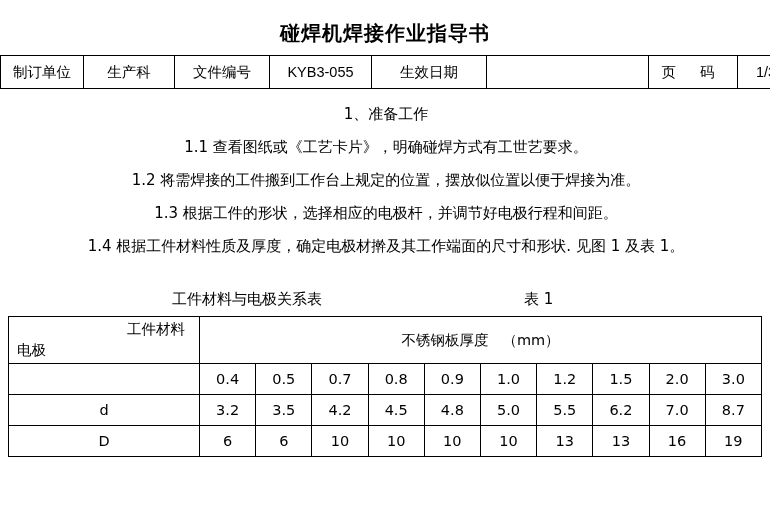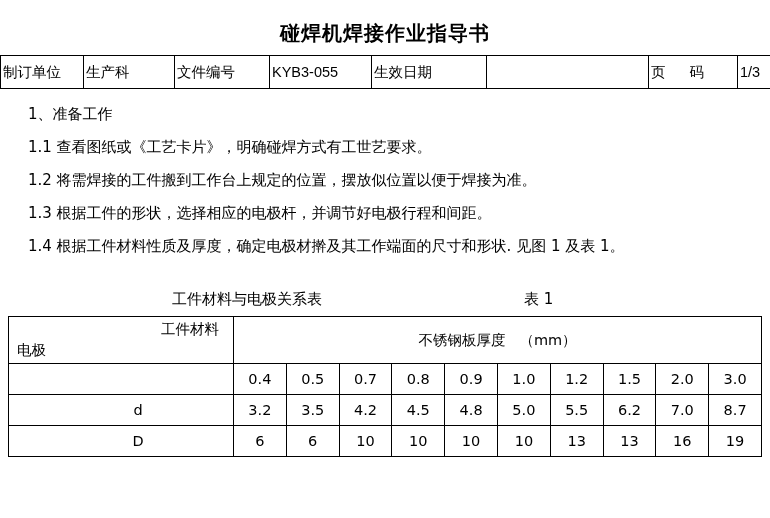--- a/index.html
+++ b/index.html
@@ -32,20 +32,21 @@
   
   .header-table {
     border-collapse: collapse;
     width: 754px;
     margin: 0 auto;
     table-layout: fixed;
   }
   .header-table td {
     border: 1px solid #000000;
     height: 32px;
+    text-align: center;
     vertical-align: middle;
     font-size: 14.5px;
     padding: 0 2px;
     white-space: nowrap;
   }
   .hc-1 { width: 78px; }
   .hc-2 { width: 86px; }
   .hc-3 { width: 90px; }
   .hc-4 { width: 97px; }
   .hc-5 { width: 110px; }
@@ -53,23 +54,24 @@
   .hc-7 { width: 84px; }
   .hc-8 { width: 52px; }
   .pagecode {
     letter-spacing: 10px;
     padding-left: 10px;
     margin-top: 29px;
   }
 
   
   .body-text {
-    margin: 18px 0 0 28px;
+    margin: 18px 0 0 2px;
     font-size: 15px;
     line-height: 1.0;
+    text-align: center;
   }
   .body-text p {
     margin: 0 0 18px 0;
     white-space: nowrap;
     font-family: "DejaVu Sans", "Liberation Sans", sans-serif;
   }
 
   
   .table-caption {
     position: relative;
@@ -98,21 +100,21 @@
   }
   .data-table td {
     border: 1px solid #000000;
     height: 30px;
     text-align: center;
     vertical-align: middle;
     font-size: 14.5px;
     padding: 0;
     font-family: "DejaVu Sans", "Liberation Sans", sans-serif;
   }
-  .data-table td.first-col { width: 190px; padding-left: 34px; }
+  .data-table td.first-col { width: 190px; }
   .data-table td.num-col { width: 62px; }
   .hdr-cell {
     position: relative;
     height: 46px !important;
   }
   .hdr-cell .lbl-top {
     position: absolute;
     right: 14px;
     top: 3px;
     font-size: 14.5px;

